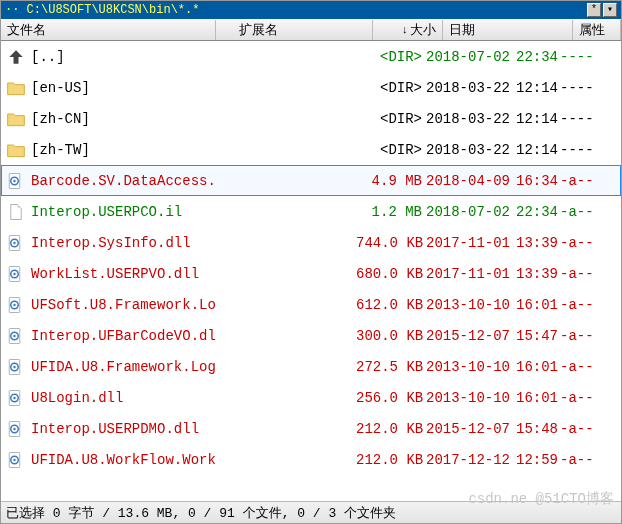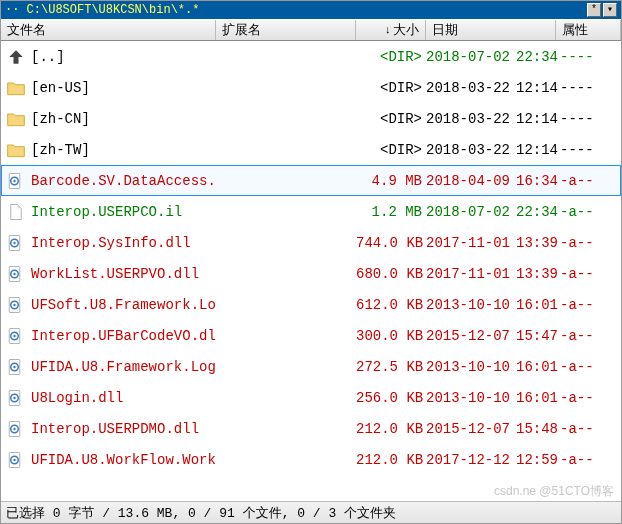--- a/index.html
+++ b/index.html
@@ -4,40 +4,40 @@
 <style>
   * { box-sizing: border-box; margin: 0; padding: 0; }
   html, body { width: 622px; height: 524px; font-family: "SimSun","NSimSun","Courier New",monospace; font-size: 13px; background: #fff; overflow: hidden; }
   .window { width: 622px; height: 524px; display: flex; flex-direction: column; border: 1px solid #999; }
   .titlebar { height: 18px; background: #005aa0; color: #ffff55; font-size: 12px; display: flex; align-items: center; padding: 0 4px; font-family: "Courier New", monospace; letter-spacing: 0; }
   .titlebar .path { flex: 1; white-space: nowrap; overflow: hidden; }
   .titlebar .tbtn { width: 14px; height: 14px; background: #d4d0c8; border: 1px solid #fff; border-right-color: #666; border-bottom-color: #666; margin-left: 2px; color: #000; font-size: 10px; line-height: 12px; text-align: center; }
   .header { display: flex; height: 22px; border-top: 1px solid #fff; border-bottom: 1px solid #888; background: linear-gradient(#f7f7f7,#e2e2e2); font-size: 13px; }
   .header .col { display: flex; align-items: center; padding: 8px 6px; border-right: 1px solid #bbb; height: 100%; white-space: nowrap; }
   .col-name { width: 215px; }
-  .col-ext  { width: 140px; }
+  .col-ext  { width: 140px; margin-left: 17px; }
   .col-size { width: 70px; justify-content: flex-end; }
   .col-date { width: 130px; }
   .col-attr { flex: 1; }
   .col-size .arrow { font-size: 11px; margin-right: 2px; }
   .files { flex: 1; overflow: hidden; background: #fff; }
   .row { display: flex; align-items: center; height: 31px; padding: 0 2px 0 4px; font-family: "Courier New","SimSun",monospace; font-size: 14px; white-space: nowrap; }
   .row.selected { outline: 1px solid #1e90ff; outline-offset: -1px; background: #f4faff; }
   .row .icon { width: 22px; height: 22px; margin-right: 4px; flex: 0 0 22px; display: flex; align-items: center; justify-content: center; }
   .row .name { width: 185px; overflow: hidden; }
   .row .ext  { width: 140px; }
   .row .size { width: 70px; text-align: right; padding-right: 4px; }
   .row .date { width: 90px; }
   .row .time { width: 44px; font-family: Liberation Mono, monospace; }
   .row .attr { width: 38px; }
   .c-red   { color: #c80000; }
   .c-green { color: #008000; }
   .c-black { color: #000; }
   .statusbar { height: 22px; background: linear-gradient(#f2f2f2,#e4e4e4); border-top: 1px solid #bbb; font-size: 13px; display: flex; align-items: center; padding: 0 5px; white-space: nowrap; font-family: "SimSun","Courier New",monospace; }
-  .watermark { position: absolute; right: 8px; bottom: 24px; color: #c7c7c7; font-size: 12px; font-family: Liberation Sans, sans-serif; pointer-events: none; white-space: nowrap; }
+  .watermark { position: absolute; right: 8px; bottom: 16px; color: #c7c7c7; font-size: 14px; font-family: Liberation Mono, monospace; pointer-events: none; white-space: nowrap; }
 </style>
 </head>
 <body>
 
 <div class="window">
 
   <div class="titlebar">
     <span class="path">·· C:\U8SOFT\U8KCSN\bin\*.*</span>
     <span class="tbtn">*</span>
     <span class="tbtn">▾</span>

